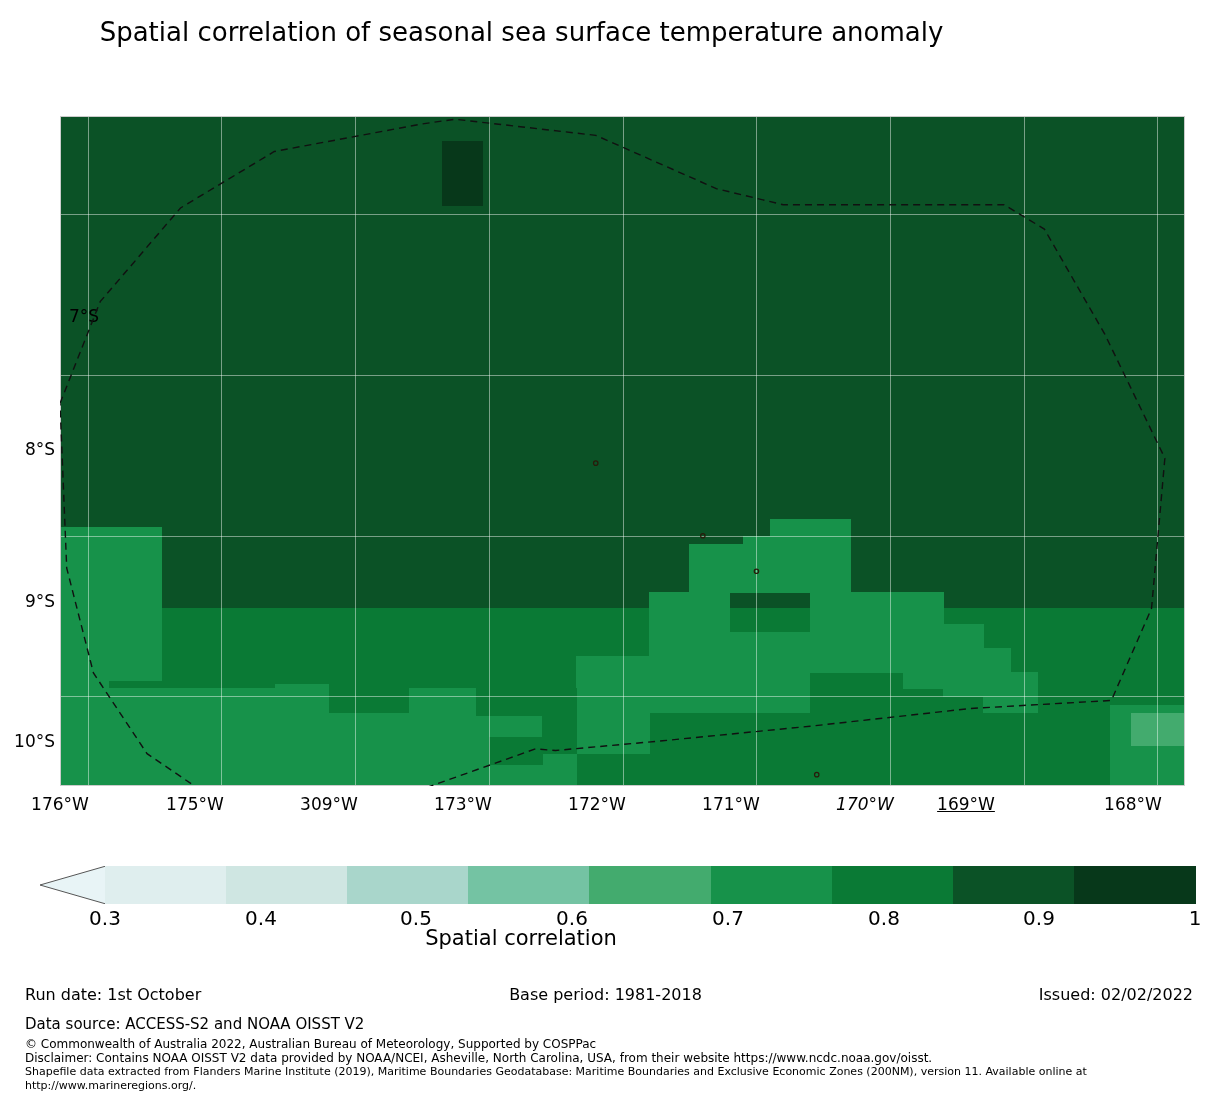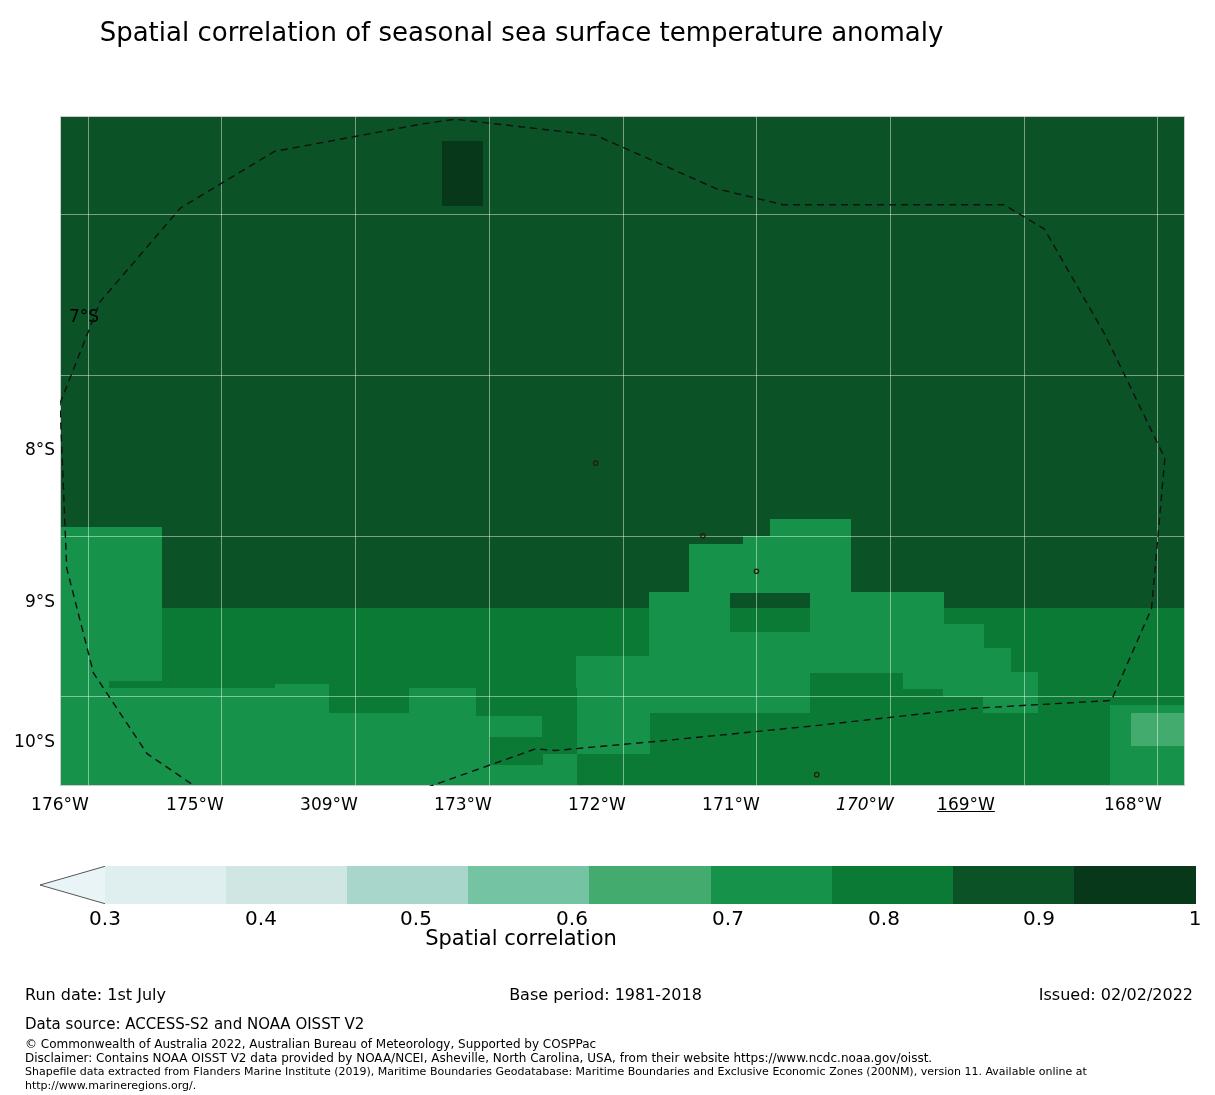--- a/index.html
+++ b/index.html
@@ -168,20 +168,20 @@
   <div class="ctick" style="left:356px;">0.5</div>
   <div class="ctick" style="left:512px;">0.6</div>
   <div class="ctick" style="left:668px;">0.7</div>
   <div class="ctick" style="left:824px;">0.8</div>
   <div class="ctick" style="left:979px;">0.9</div>
   <div class="ctick" style="left:1135px;">1</div>
 </div>
 
 <div id="cbar-title">Spatial correlation</div>
 
-<div class="foot" id="run-date">Run date: 1st July</div>
+<div class="foot" id="run-date">Run date: 1st October</div>
 <div class="foot" id="base-period">Base period: 1981-2018</div>
 <div class="foot" id="issued">Issued: 02/02/2022</div>
 <div class="foot" id="data-source">Data source: ACCESS-S2 and NOAA OISST V2</div>
 <div class="foot" id="copyright">© Commonwealth of Australia 2022, Australian Bureau of Meteorology, Supported by COSPPac</div>
 <div class="foot" id="disclaimer">Disclaimer: Contains NOAA OISST V2 data provided by NOAA/NCEI, Asheville, North Carolina, USA, from their website https://www.ncdc.noaa.gov/oisst.</div>
 <div class="foot" id="shapefile1">Shapefile data extracted from Flanders Marine Institute (2019), Maritime Boundaries Geodatabase: Maritime Boundaries and Exclusive Economic Zones (200NM), version 11. Available online at</div>
 <div class="foot" id="shapefile2">http://www.marineregions.org/.</div>
 
 </body></html>

